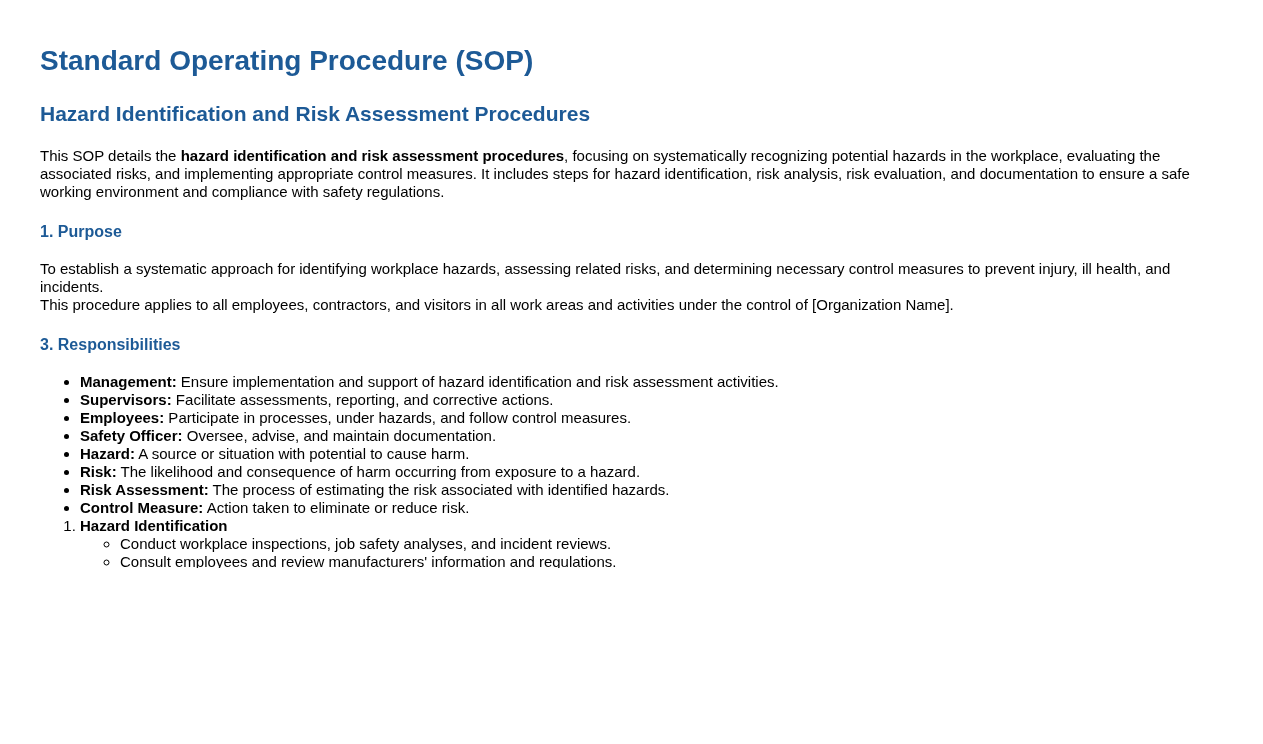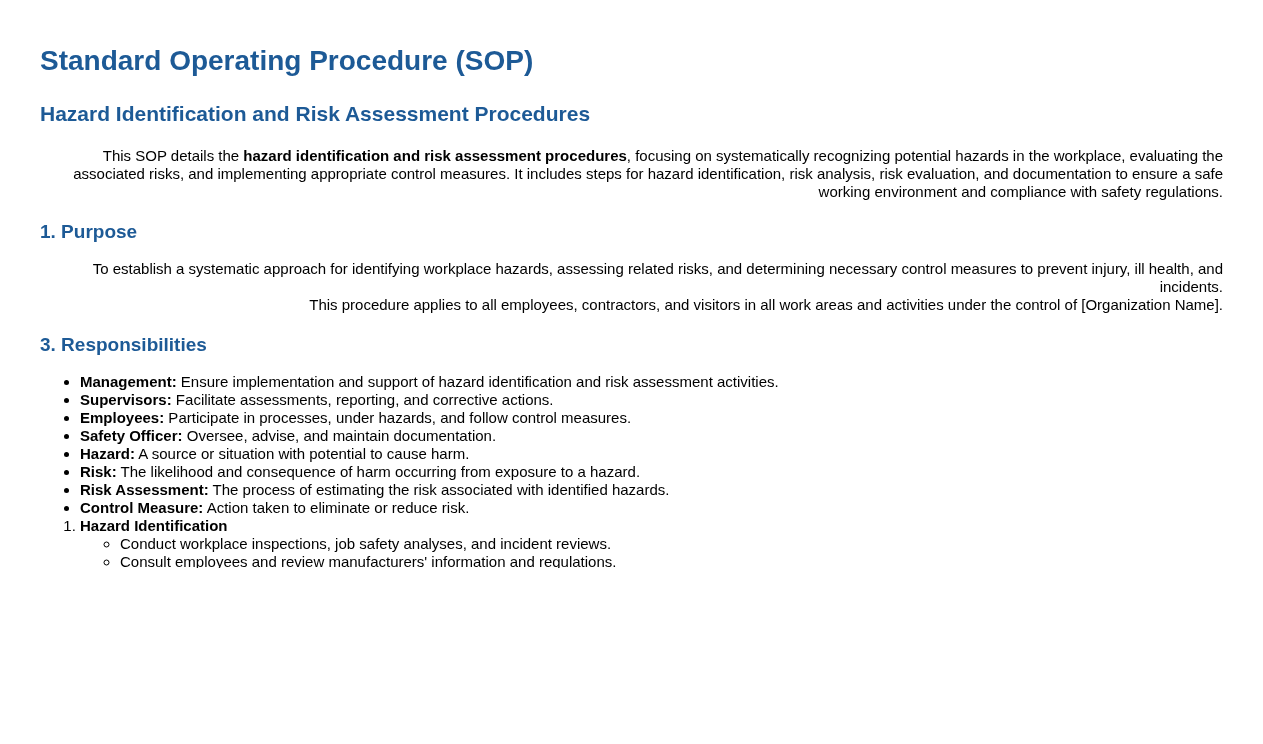--- a/index.html
+++ b/index.html
@@ -31,29 +31,28 @@
     margin: 4px 0 24px 0;
   }
   h2.doc-subtitle {
     font-size: 21px;
     line-height: 25px;
     font-weight: bold;
     color: var(--heading-blue);
     margin: 0 0 21px 0;
   }
   h3.section-heading {
-    font-size: 19px;
+    font-size: 16px;
     line-height: 20px;
     font-weight: bold;
     color: var(--heading-blue);
     margin: 21px 0 18px 0;
   }
   p.body-text {
     margin: 0;
-    text-align: right;
   }
   ul.bullet-list {
     margin: 0;
     padding-left: 40px;
     list-style-type: disc;
   }
   ol.step-list {
     margin: 0;
     padding-left: 40px;
     list-style-type: decimal;

